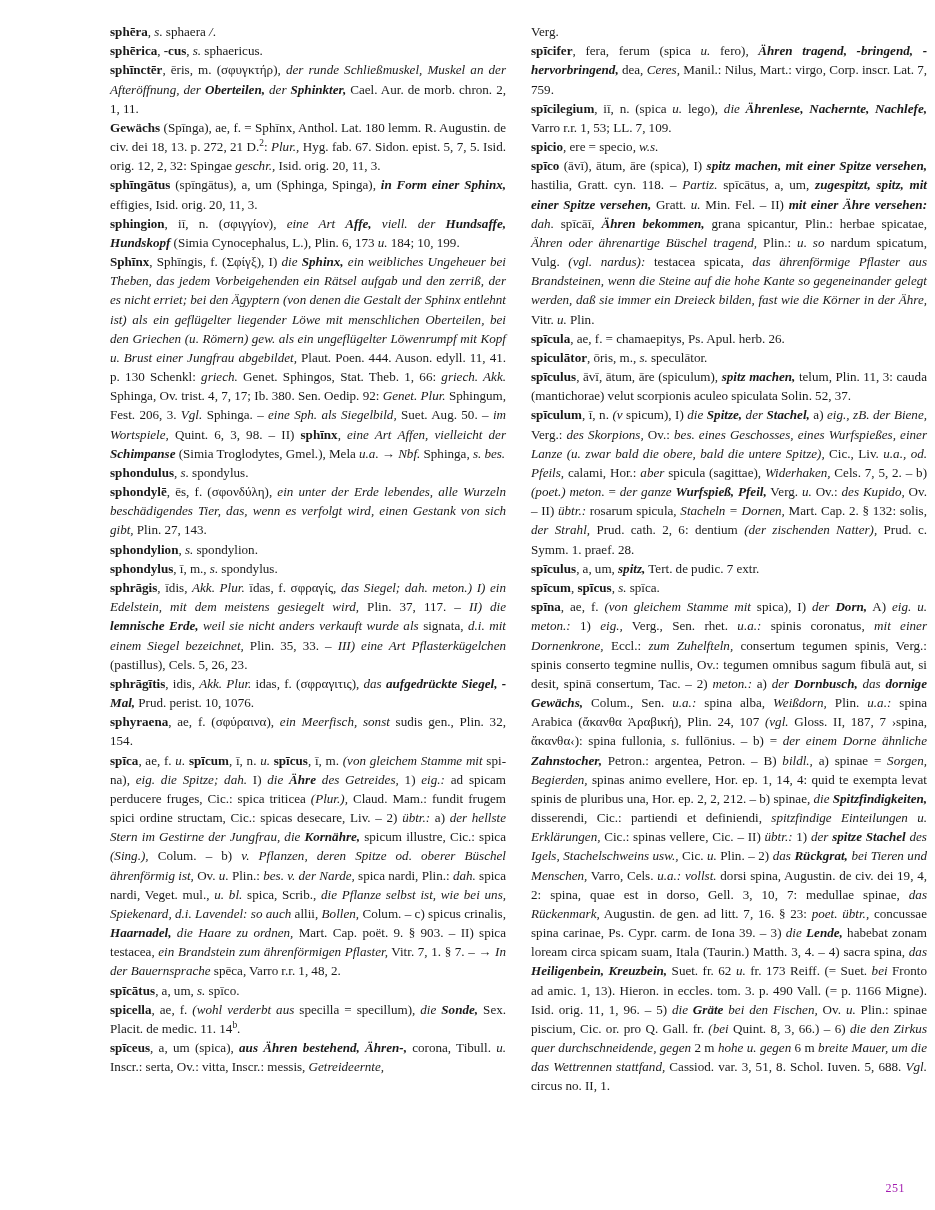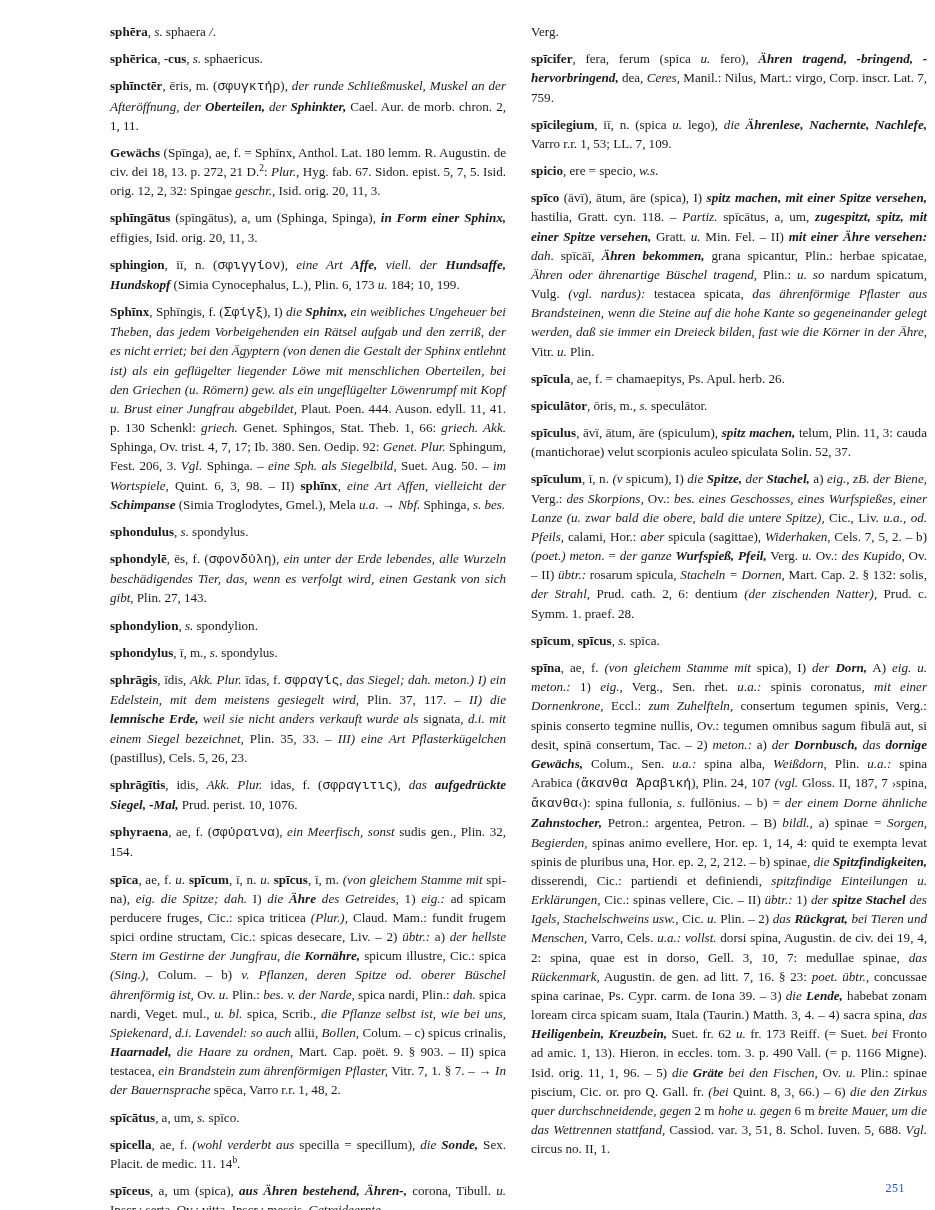--- a/index.html
+++ b/index.html
@@ -38,46 +38,46 @@
   .entry {
     font-size: 13.1px;
     line-height: 1.465;
     text-align: justify;
     text-justify: inter-word;
     margin: 0;
     padding: 0;
     hyphens: manual;
     word-spacing: -0.1px;
   }
-  .entry + .entry { margin-top: 8px; }
+  .entry + .entry { margin-top: 0; }
   .hw {
     font-weight: bold;
   }
   .it {
     font-style: italic;
   }
   .bi {
     font-weight: bold;
     font-style: italic;
   }
   .gk {
-    font-family: Liberation Mono, monospace;
+    font-family: Liberation Serif, serif;
     font-style: normal;
   }
   .sup {
     font-size: 0.72em;
     vertical-align: super;
     line-height: 0;
   }
   #page-number {
     position: absolute;
     right: 30px;
     bottom: 14px;
     font-size: 12px;
-    color: #1d4ed8;
+    color: #a21caf;
     letter-spacing: 0.5px;
   }
 </style>
 </head>
 <body>
 
 <div id="page">
 
   <div id="columns">
 
@@ -105,20 +105,21 @@
     <div class="column col-right">
       <p class="entry">Verg.</p>
       <p class="entry"><span class="hw">spīcifer</span>, fera, ferum (spica <span class="it">u.</span> fero), <span class="bi">Ähren tragend, -bringend, -hervorbringend,</span> dea, <span class="it">Ceres,</span> Manil.: Nilus, Mart.: virgo, Corp. inscr. Lat. 7, 759.</p>
       <p class="entry"><span class="hw">spīcilegium</span>, iī, n. (spica <span class="it">u.</span> lego), <span class="it">die</span> <span class="bi">Ährenlese, Nachernte, Nachlefe,</span> Varro r.r. 1, 53; LL. 7, 109.</p>
       <p class="entry"><span class="hw">spicio</span>, ere = specio, <span class="it">w.s.</span></p>
       <p class="entry"><span class="hw">spīco</span> (āvī), ātum, āre (spica), I) <span class="bi">spitz machen, mit einer Spitze versehen,</span> hastilia, Gratt. cyn. 118. – <span class="it">Partiz.</span> spīcātus, a, um, <span class="bi">zugespitzt, spitz, mit einer Spitze versehen,</span> Gratt. <span class="it">u.</span> Min. Fel. – II) <span class="bi">mit einer Ähre versehen:</span> <span class="it">dah.</span> spīcāī, <span class="bi">Ähren bekommen,</span> grana spicantur, Plin.: herbae spicatae, <span class="it">Ähren oder ährenartige Büschel tragend,</span> Plin.: <span class="it">u. so</span> nardum spicatum, Vulg. <span class="it">(vgl. nardus):</span> testacea spicata, <span class="it">das ährenförmige Pflaster aus Brandsteinen, wenn die Steine auf die hohe Kante so gegeneinander gelegt werden, daß sie immer ein Dreieck bilden, fast wie die Körner in der Ähre,</span> Vitr. <span class="it">u.</span> Plin.</p>
       <p class="entry"><span class="hw">spīcula</span>, ae, f. = chamaepitys, Ps. Apul. herb. 26.</p>
       <p class="entry"><span class="hw">spiculātor</span>, ōris, m., <span class="it">s.</span> speculātor.</p>
       <p class="entry"><span class="hw">spīculus</span>, āvī, ātum, āre (spiculum), <span class="bi">spitz machen,</span> telum, Plin. 11, 3: cauda (mantichorae) velut scorpionis aculeo spiculata Solin. 52, 37.</p>
       <p class="entry"><span class="hw">spīculum</span>, ī, n. <span class="it">(v</span> spicum), I) <span class="it">die</span> <span class="bi">Spitze,</span> <span class="it">der</span> <span class="bi">Stachel,</span> a) <span class="it">eig., zB. der Biene,</span> Verg.: <span class="it">des Skorpions,</span> Ov.: <span class="it">bes. eines Geschosses, eines Wurfspießes, einer Lanze (u. zwar bald die obere, bald die untere Spitze),</span> Cic., Liv. <span class="it">u.a., od. Pfeils,</span> calami, Hor.: <span class="it">aber</span> spicula (sagittae), <span class="it">Widerhaken,</span> Cels. 7, 5, 2. – b) <span class="it">(poet.) meton.</span> = <span class="it">der ganze</span> <span class="bi">Wurfspieß, Pfeil,</span> Verg. <span class="it">u.</span> Ov.: <span class="it">des Kupido,</span> Ov. – II) <span class="it">übtr.:</span> rosarum spicula, <span class="it">Stacheln = Dornen,</span> Mart. Cap. 2. § 132: solis, <span class="it">der Strahl,</span> Prud. cath. 2, 6: dentium <span class="it">(der zischenden Natter),</span> Prud. c. Symm. 1. praef. 28.</p>
+      <p class="entry"><span class="hw">spīculus</span>, a, um, <span class="bi">spitz,</span> Tert. de pudic. 7 extr.</p>
       <p class="entry"><span class="hw">spīcum</span>, <span class="hw">spīcus</span>, <span class="it">s.</span> spīca.</p>
       <p class="entry"><span class="hw">spīna</span>, ae, f. <span class="it">(von gleichem Stamme mit</span> spica), I) <span class="it">der</span> <span class="bi">Dorn,</span> A) <span class="it">eig. u. meton.:</span> 1) <span class="it">eig.,</span> Verg., Sen. rhet. <span class="it">u.a.:</span> spinis coronatus, <span class="it">mit einer Dornenkrone,</span> Eccl.: <span class="it">zum Zuhelfteln,</span> consertum tegumen spinis, Verg.: spinis conserto tegmine nullis, Ov.: tegumen omnibus sagum fibulā aut, si desit, spinā consertum, Tac. – 2) <span class="it">meton.:</span> a) <span class="it">der</span> <span class="bi">Dornbusch,</span> <span class="it">das</span> <span class="bi">dornige Gewächs,</span> Colum., Sen. <span class="it">u.a.:</span> spina alba, <span class="it">Weißdorn,</span> Plin. <span class="it">u.a.:</span> spina Arabica (<span class="gk">ἄκανθα Ἀραβική</span>), Plin. 24, 107 <span class="it">(vgl.</span> Gloss. II, 187, 7 ›spina, <span class="gk">ἄκανθα</span>‹): spina fullonia, <span class="it">s.</span> fullōnius. – b) = <span class="it">der einem Dorne ähnliche</span> <span class="bi">Zahnstocher,</span> Petron.: argentea, Petron. – B) <span class="it">bildl.,</span> a) spinae = <span class="it">Sorgen, Begierden,</span> spinas animo evellere, Hor. ep. 1, 14, 4: quid te exempta levat spinis de pluribus una, Hor. ep. 2, 2, 212. – b) spinae, <span class="it">die</span> <span class="bi">Spitzfindigkeiten,</span> disserendi, Cic.: partiendi et definiendi, <span class="it">spitzfindige Einteilungen u. Erklärungen,</span> Cic.: spinas vellere, Cic. – II) <span class="it">übtr.:</span> 1) <span class="it">der</span> <span class="bi">spitze Stachel</span> <span class="it">des Igels, Stachelschweins usw.,</span> Cic. <span class="it">u.</span> Plin. – 2) <span class="it">das</span> <span class="bi">Rückgrat,</span> <span class="it">bei Tieren und Menschen,</span> Varro, Cels. <span class="it">u.a.: vollst.</span> dorsi spina, Augustin. de civ. dei 19, 4, 2: spina, quae est in dorso, Gell. 3, 10, 7: medullae spinae, <span class="it">das Rückenmark,</span> Augustin. de gen. ad litt. 7, 16. § 23: <span class="it">poet. übtr.,</span> concussae spina carinae, Ps. Cypr. carm. de Iona 39. – 3) <span class="it">die</span> <span class="bi">Lende,</span> habebat zonam loream circa spicam suam, Itala (Taurin.) Matth. 3, 4. – 4) sacra spina, <span class="it">das</span> <span class="bi">Heiligenbein, Kreuzbein,</span> Suet. fr. 62 <span class="it">u.</span> fr. 173 Reiff. (= Suet. <span class="it">bei</span> Fronto ad amic. 1, 13). Hieron. in eccles. tom. 3. p. 490 Vall. (= p. 1166 Migne). Isid. orig. 11, 1, 96. – 5) <span class="it">die</span> <span class="bi">Gräte</span> <span class="it">bei den Fischen,</span> Ov. <span class="it">u.</span> Plin.: spinae piscium, Cic. or. pro Q. Gall. fr. <span class="it">(bei</span> Quint. 8, 3, 66.) – 6) <span class="it">die den Zirkus quer durchschneidende, gegen</span> 2 m <span class="it">hohe u. gegen</span> 6 m <span class="it">breite Mauer, um die das Wettrennen stattfand,</span> Cassiod. var. 3, 51, 8. Schol. Iuven. 5, 688. <span class="it">Vgl.</span> circus no. II, 1.</p>
     </div>
 
   </div>
 
   <div id="page-number">251</div>
 
 </div>
 

